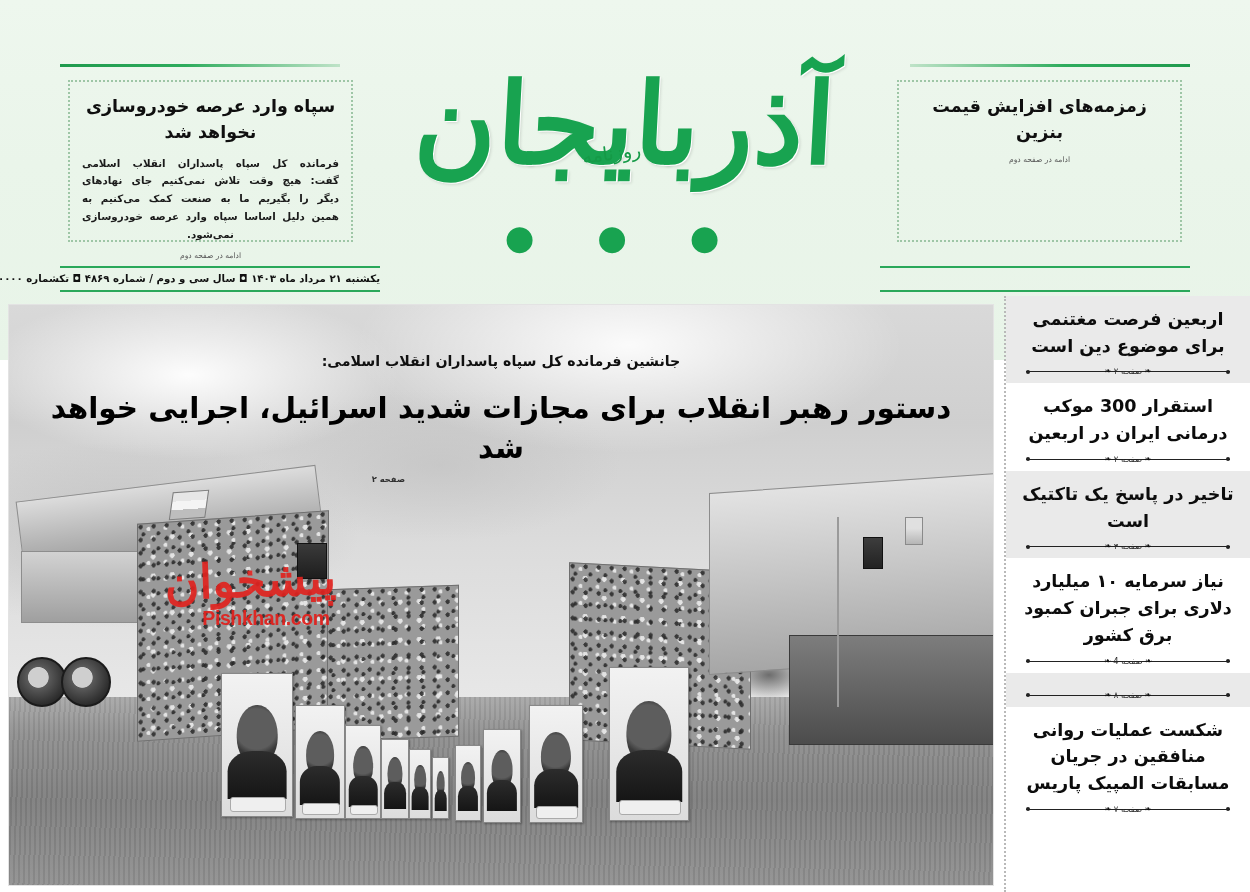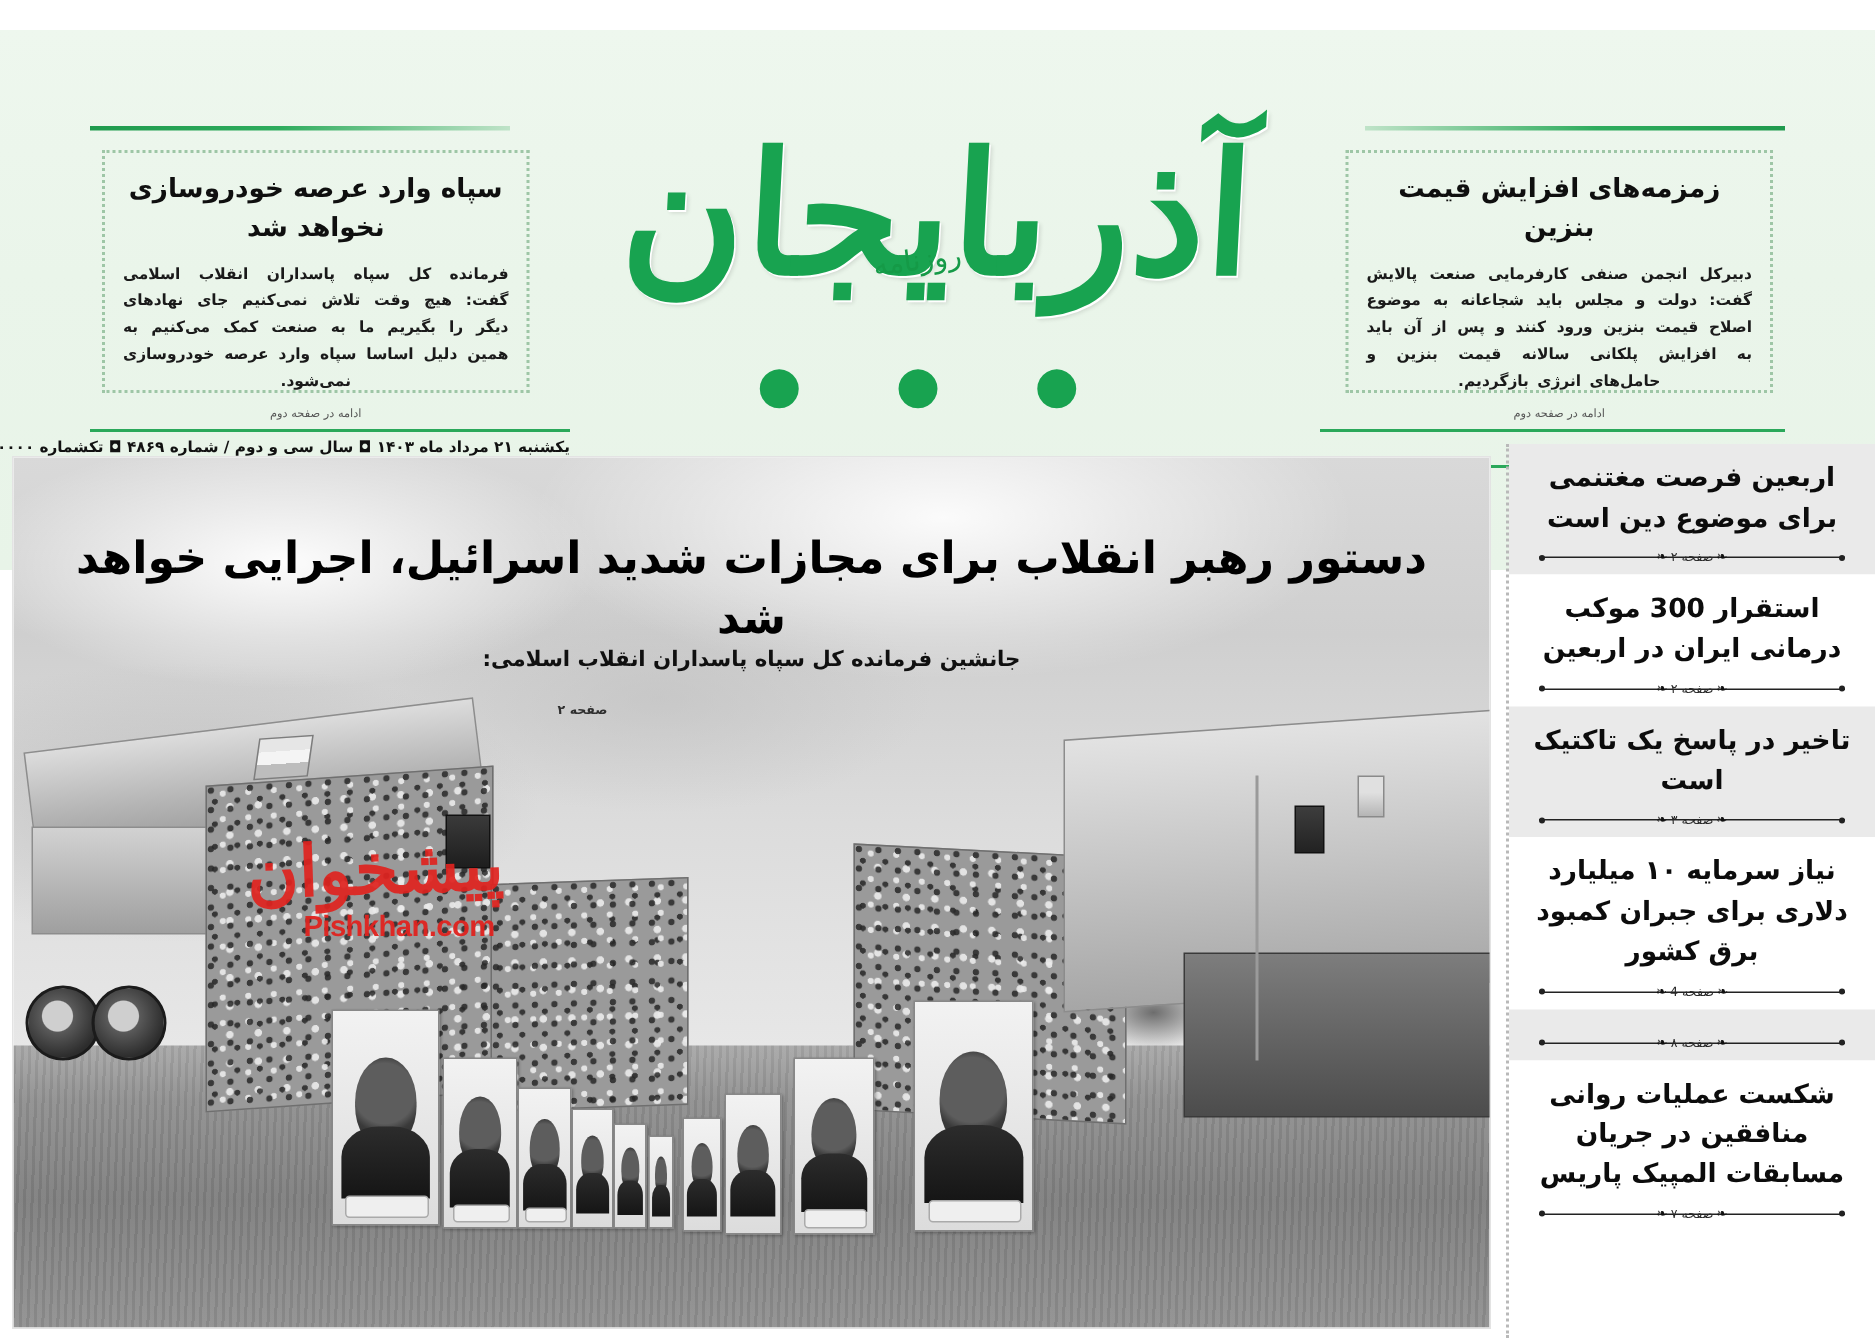--- a/index.html
+++ b/index.html
@@ -21,21 +21,20 @@
     background: #ffffff;
   }
 
   
   #masthead {
     position: absolute;
     left: 0; top: 0;
     width: 1250px; height: 360px;
     background: linear-gradient(180deg, #eef7ee 0%, #eaf5ea 45%, #e8f4e8 100%);
     box-sizing: border-box;
-    margin-top: 20px;
   }
   #masthead-inner {
     position: absolute;
     left: 60px; top: 56px;
     width: 1130px; height: 232px;
   }
   .green-rule {
     position: absolute;
     height: 3px;
     background: linear-gradient(90deg, #1f9a4d 0%, #2eac5d 45%, #bfe3c8 100%);
@@ -471,21 +470,20 @@
       <div class="green-rule" id="rule-top-right"></div>
 
       <div class="side-box" id="box-left">
         <div class="side-title">سپاه وارد عرصه خودروسازی نخواهد شد</div>
         <div class="side-body">فرمانده کل سپاه پاسداران انقلاب اسلامی گفت: هیچ وقت تلاش نمی‌کنیم جای نهادهای دیگر را بگیریم ما به صنعت کمک می‌کنیم به همین دلیل اساسا سپاه وارد عرصه خودروسازی نمی‌شود.</div>
         <div class="side-cont">ادامه در صفحه دوم</div>
       </div>
 
       <div class="side-box" id="box-right">
         <div class="side-title">زمزمه‌های افزایش قیمت بنزین</div>
-        <div class="side-body">دبیرکل انجمن صنفی کارفرمایی صنعت پالایش گفت: دولت و مجلس باید شجاعانه به موضوع اصلاح قیمت بنزین ورود کنند و پس از آن باید به افزایش پلکانی سالانه قیمت بنزین و حامل‌های انرژی بازگردیم.</div>
         <div class="side-cont">ادامه در صفحه دوم</div>
       </div>
 
       <div id="logo-wrap">
         <div id="logo-main">آذربایجان</div>
         <div id="logo-sub">روزنامه</div>
         <div id="logo-dots">● ● ●</div>
       </div>
 
     </div>
@@ -568,22 +566,22 @@
             <div class="face"></div>
               <div class="torso"></div>
             </div>
           <div class="portrait" id="pt-j">
             <div class="face"></div>
               <div class="torso"></div>
             </div>
         </div>
 
         <div id="headline-block">
+          <div id="kicker">جانشین فرمانده کل سپاه پاسداران انقلاب اسلامی:</div>
           <div id="headline">دستور رهبر انقلاب برای مجازات شدید اسرائیل، اجرایی خواهد شد</div>
-          <div id="kicker">جانشین فرمانده کل سپاه پاسداران انقلاب اسلامی:</div>
           <div id="headline-page">صفحه ۲</div>
         </div>
 
       </div>
     </div>
 
     <div id="sidebar">
 
       <div class="side-item shade">
         <h3>اربعین فرصت مغتنمی برای موضوع دین است</h3>

